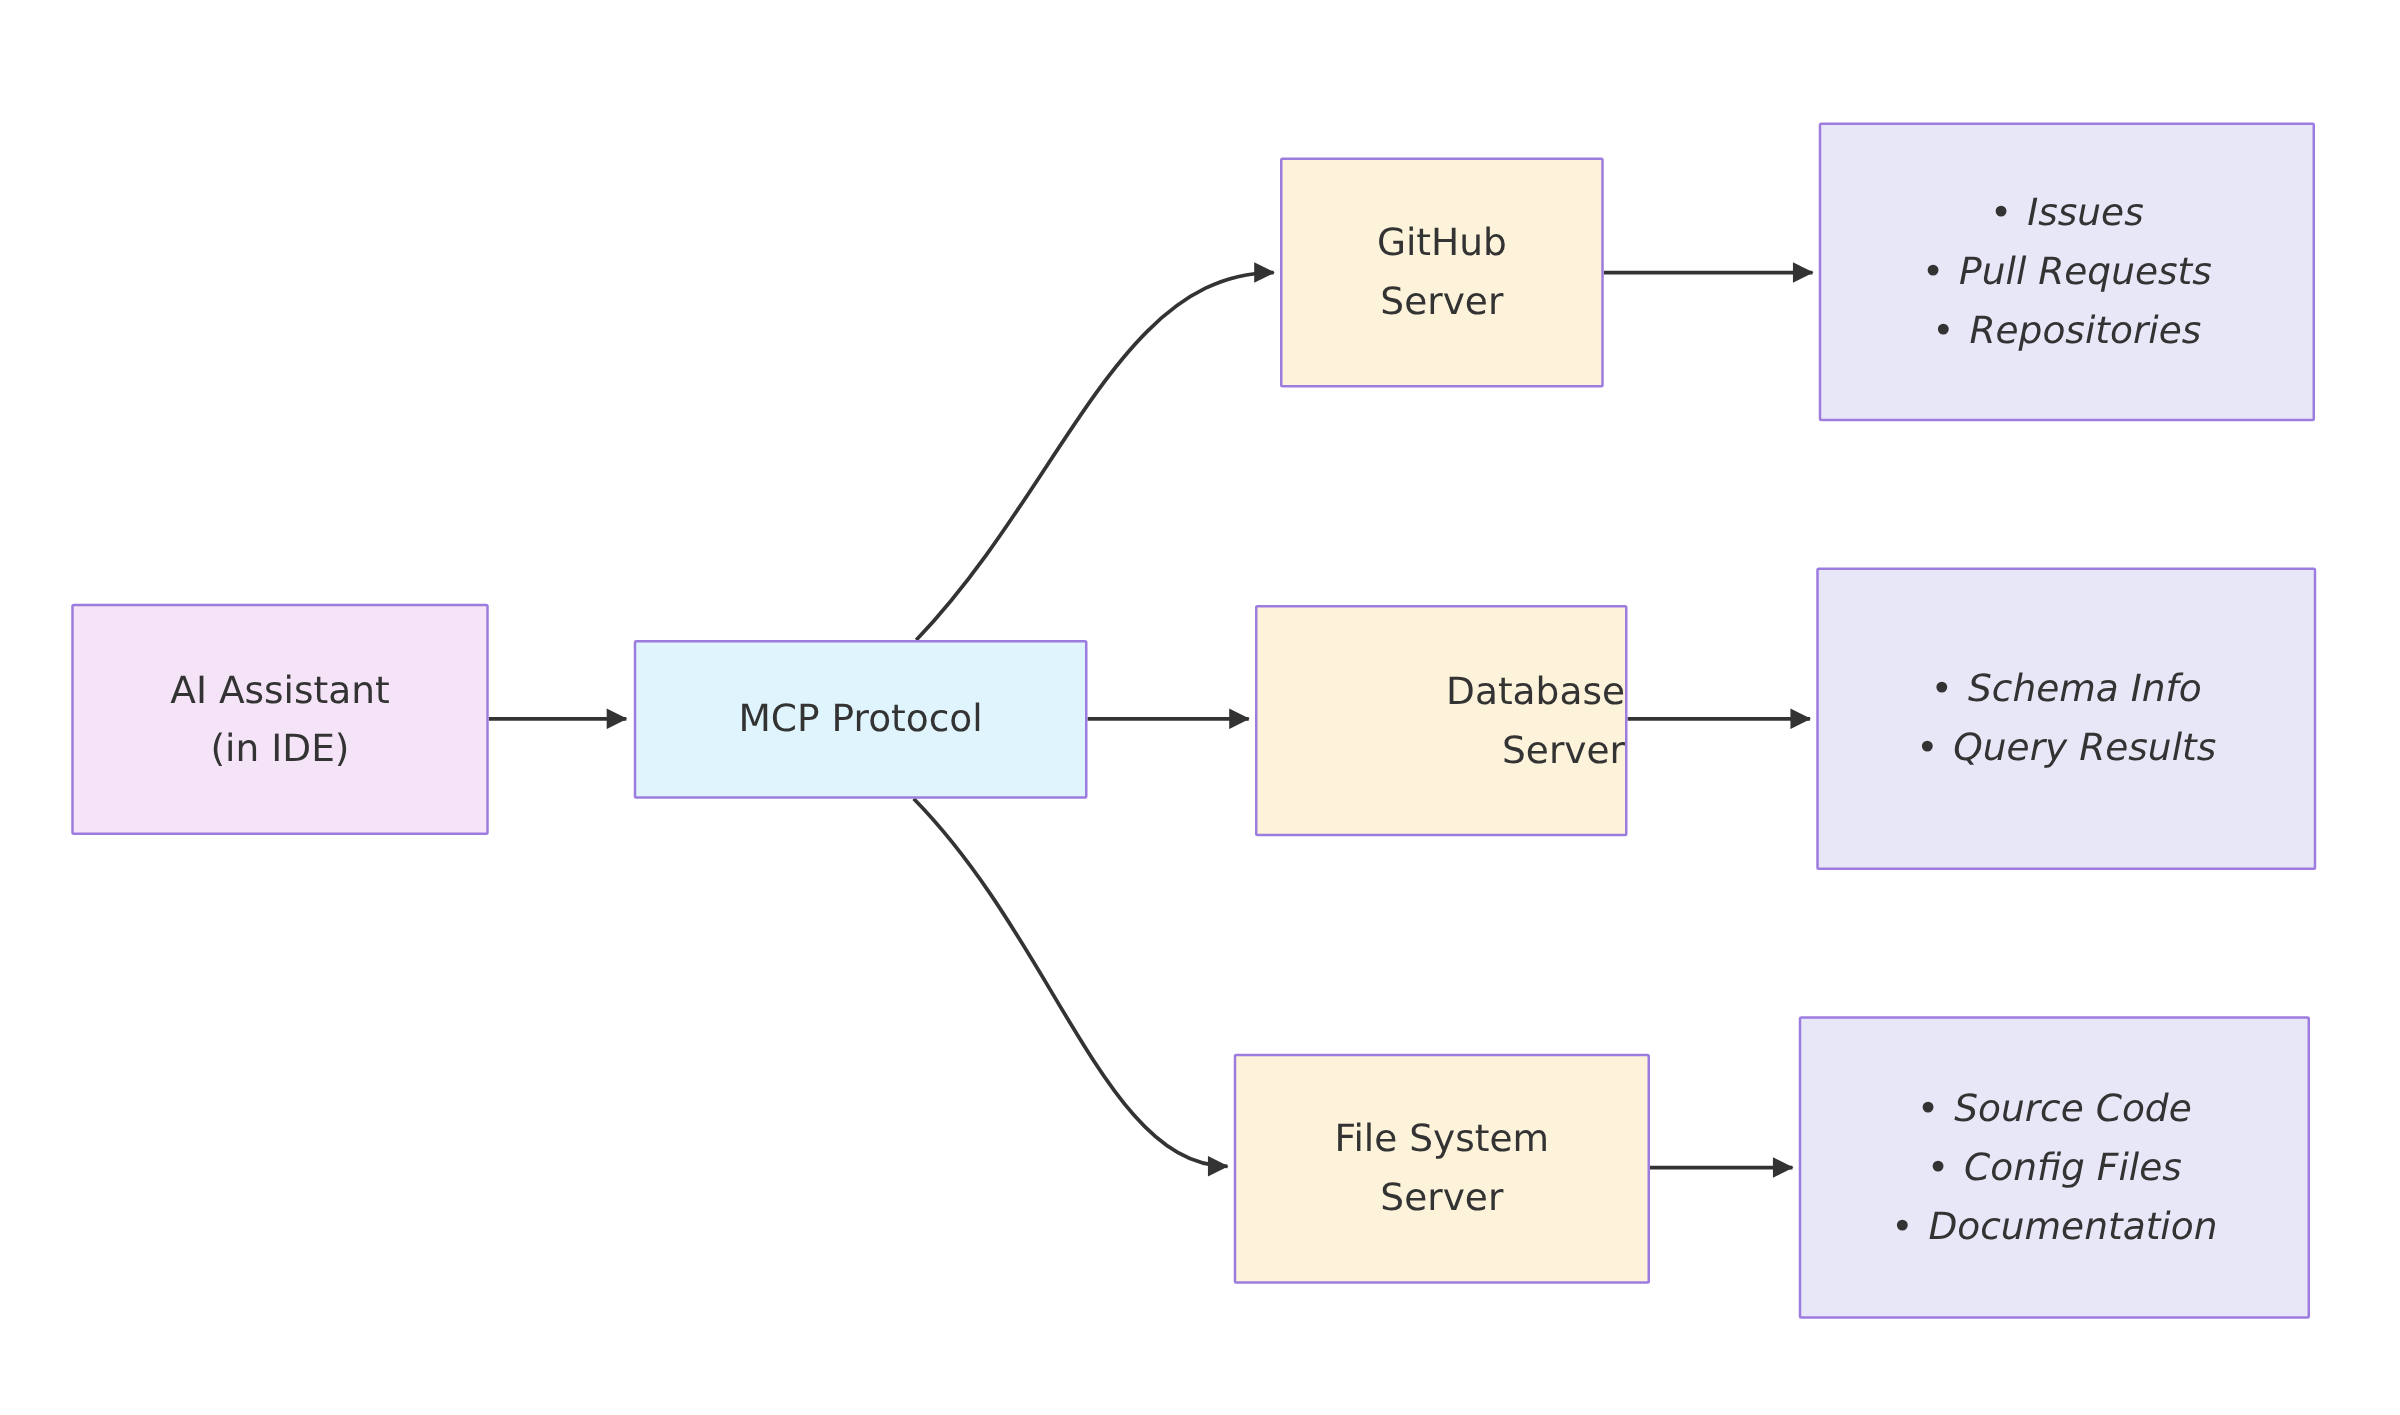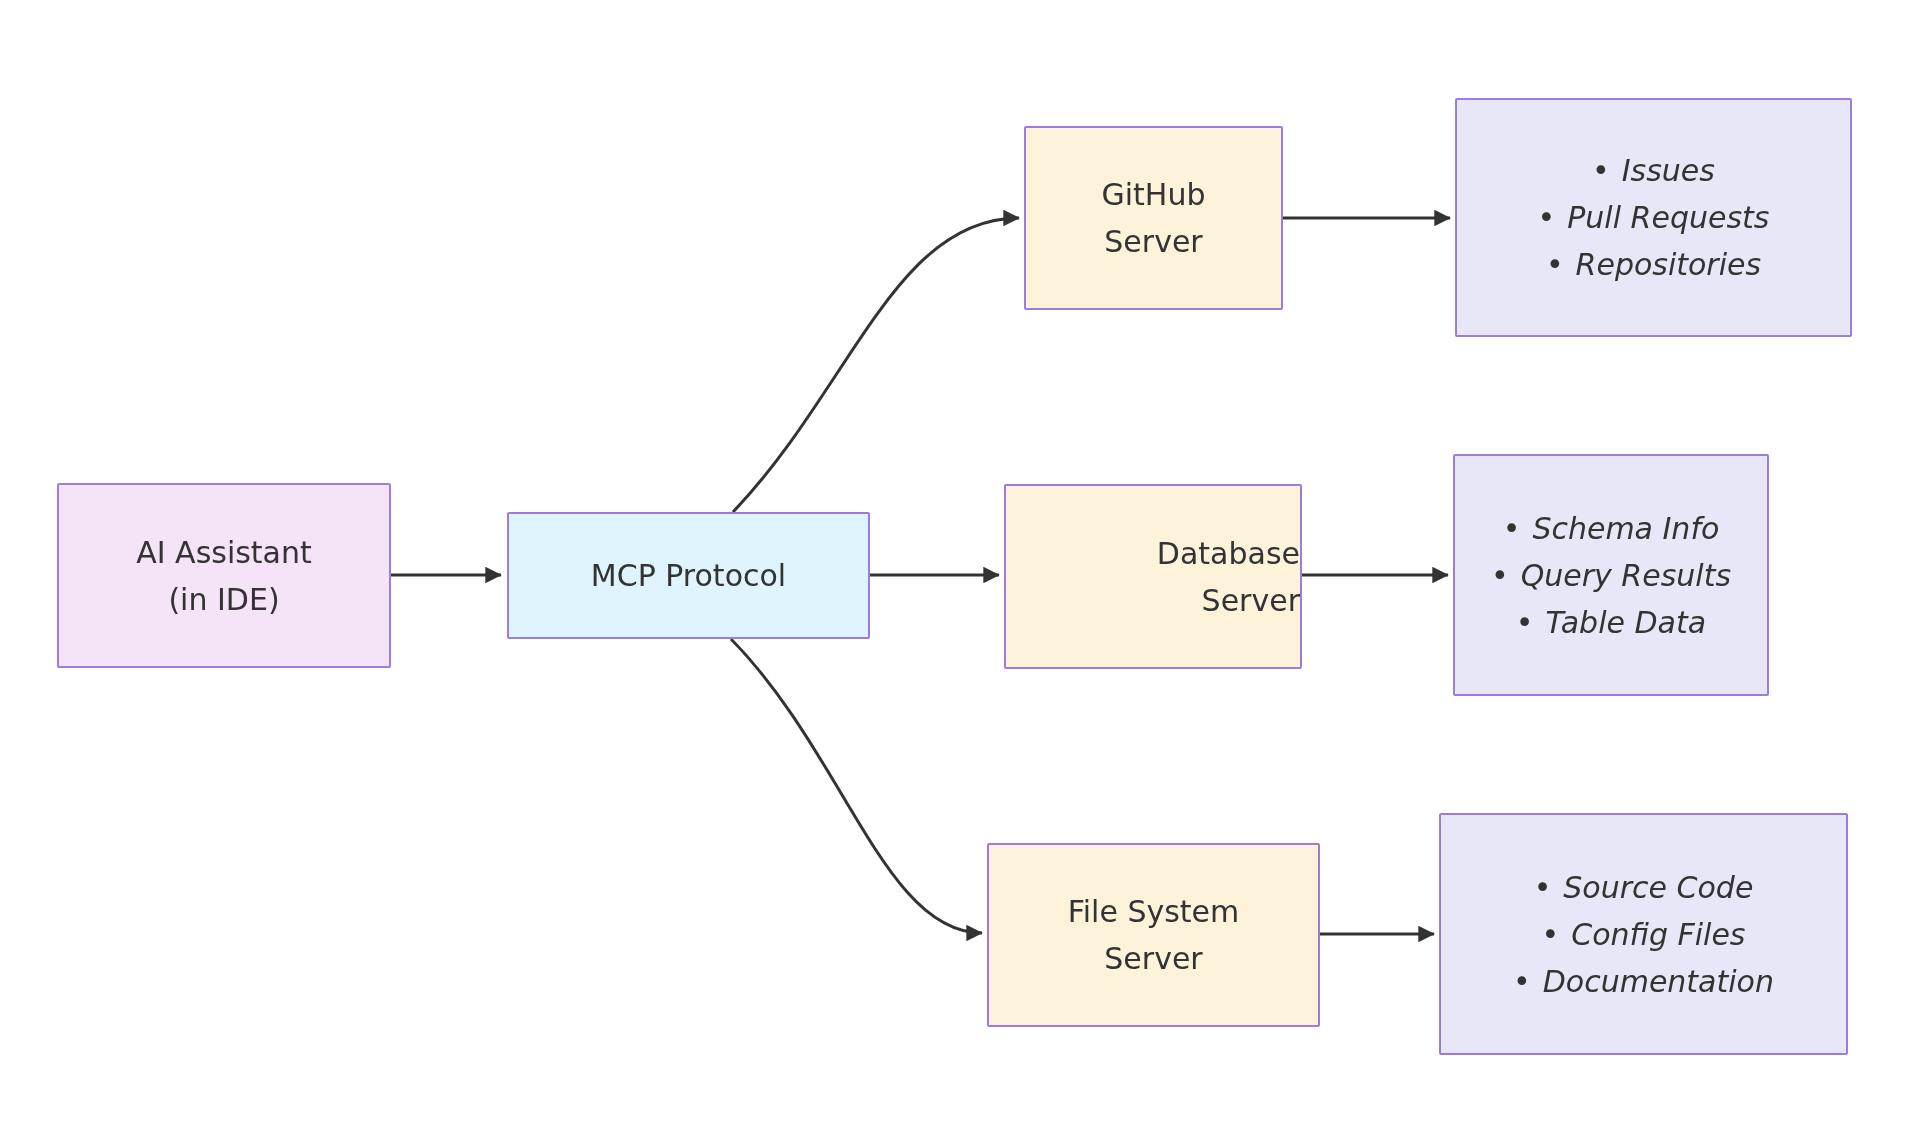--- a/index.html
+++ b/index.html
@@ -37,21 +37,21 @@
     font-size: 30px;
     line-height: 47px;
     white-space: nowrap;
   }
   .node-ai        { left: 57px;   top: 483px; width: 334px; height: 185px; background: #f5e3f7; }
   .node-mcp       { left: 507px;  top: 512px; width: 363px; height: 127px; background: #dff4fd; }
   .node-github    { left: 1024px; top: 126px; width: 259px; height: 184px; background: #fcf3da; }
   .node-database  { left: 1004px; top: 484px; width: 298px; height: 185px; background: #fcf3da; align-items: flex-end; }
   .node-fs        { left: 987px;  top: 843px; width: 333px; height: 184px; background: #fcf3da; }
   .node-out-github   { left: 1455px; top: 98px;  width: 397px; height: 239px; background: #e8e7f8; }
-  .node-out-database { left: 1453px; top: 454px; width: 316px; height: 242px; background: #e8e7f8; }
+  .node-out-database { left: 1453px; top: 454px; width: 400px; height: 242px; background: #e8e7f8; }
   .node-out-fs       { left: 1439px; top: 813px; width: 409px; height: 242px; background: #e8e7f8; }
   .line { display: block; }
   .list-line { display: block; font-style: italic; }
   .bullet { margin-right: 12px; }
 </style>
 </head>
 <body>
 
 <div class="canvas">
 
@@ -106,23 +106,20 @@
     </span>
   </div>
 
   <div class="node node-out-database">
     <span class="list-line">
       <span class="bullet">•</span><span>Schema Info</span>
     </span>
     <span class="list-line">
       <span class="bullet">•</span><span>Query Results</span>
     </span>
-    <span class="list-line">
-      <span class="bullet">•</span><span>Table Data</span>
-    </span>
   </div>
 
   <div class="node node-out-fs">
     <span class="list-line">
       <span class="bullet">•</span><span>Source Code</span>
     </span>
     <span class="list-line">
       <span class="bullet">•</span><span>Config Files</span>
     </span>
     <span class="list-line">

